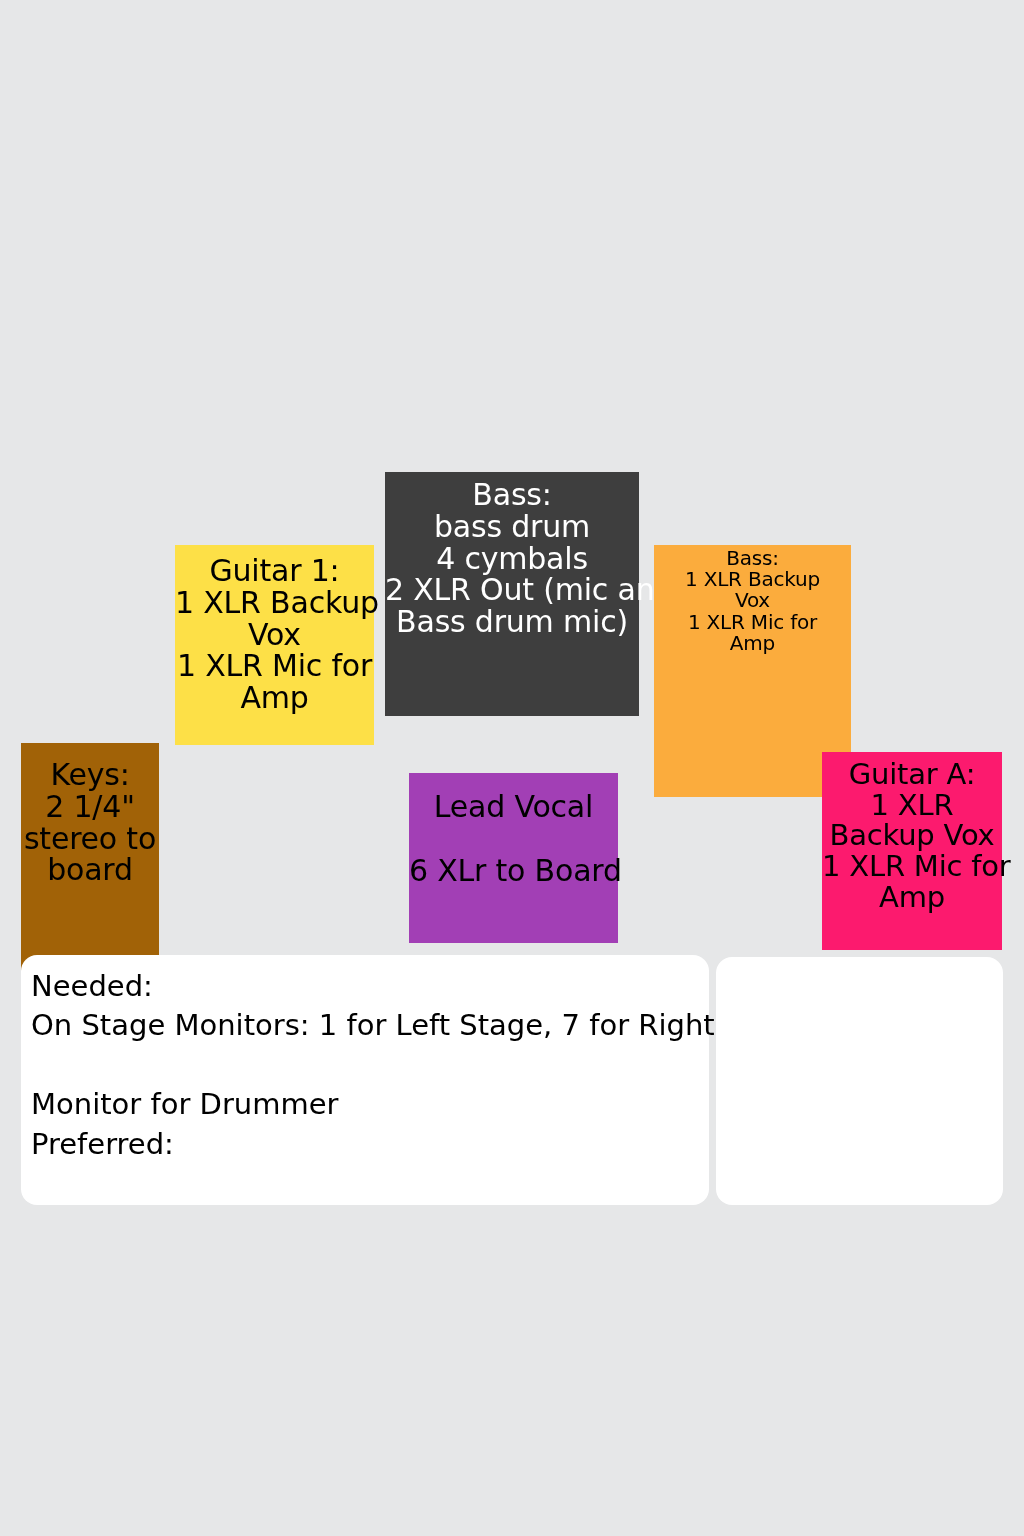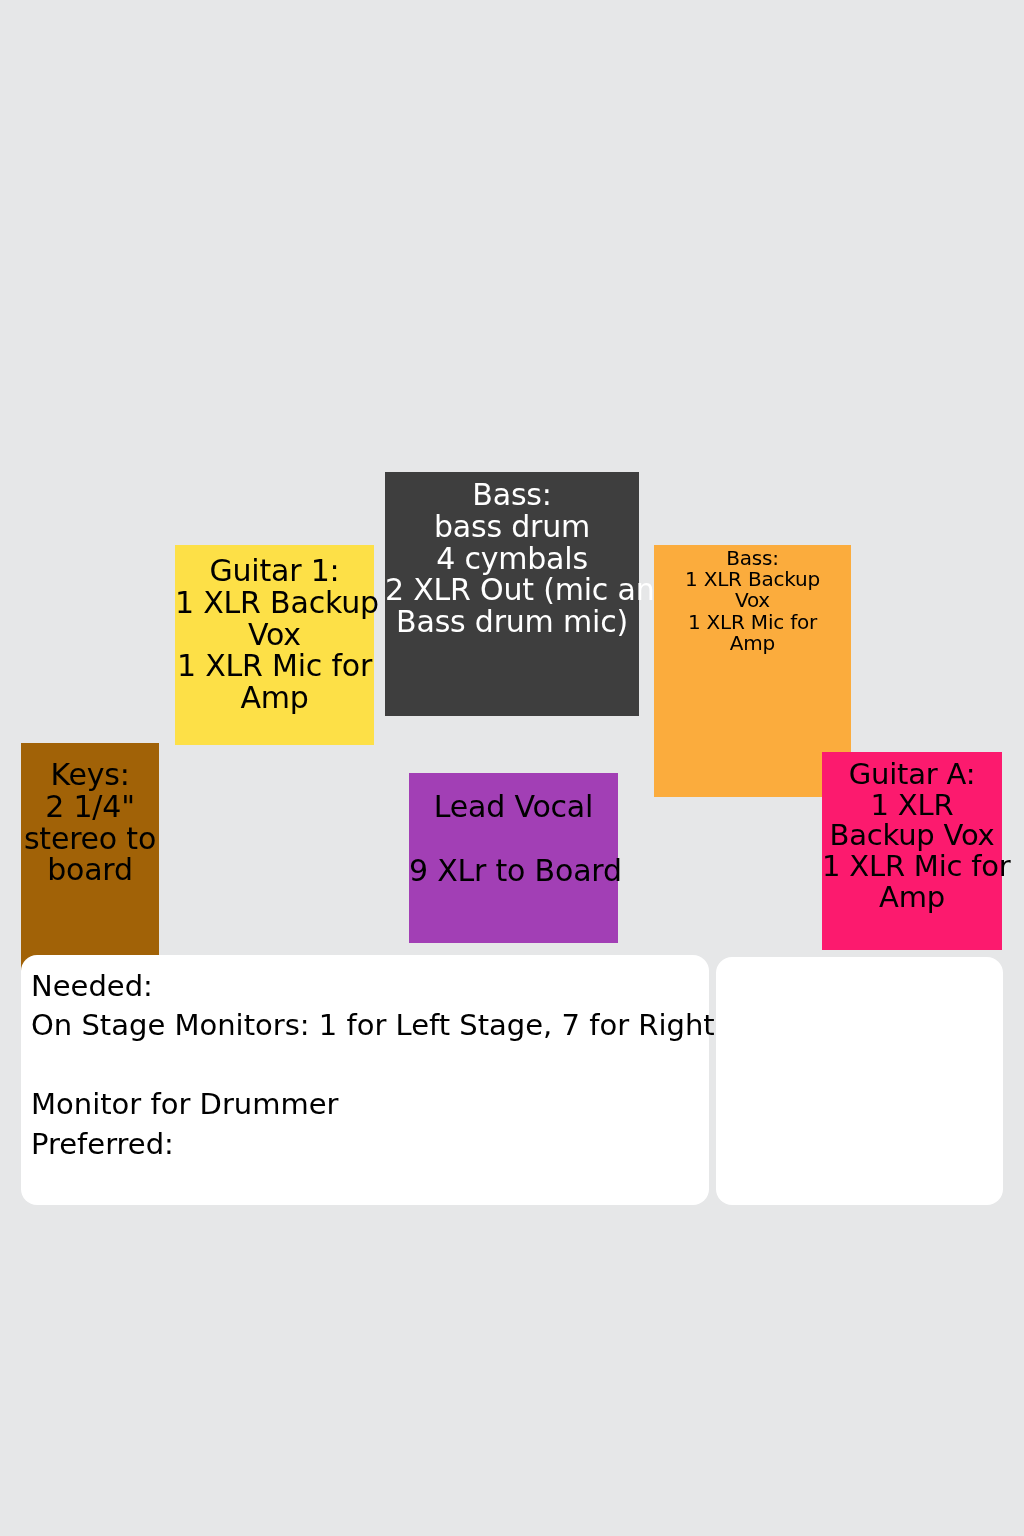--- a/index.html
+++ b/index.html
@@ -149,21 +149,21 @@
     <span class="line">Guitar A:</span>
     <span class="line">1 XLR</span>
     <span class="line">Backup Vox</span>
     <span class="line">1 XLR Mic for</span>
     <span class="line">Amp</span>
   </div>
 
   <div class="plot-box" id="box-lead-vocal">
     <span class="line">Lead Vocal</span>
     <span class="line blank">&nbsp;</span>
-    <span class="line">9 XLr to Board</span>
+    <span class="line">6 XLr to Board</span>
   </div>
 
   <div class="note-panel" id="panel-needs">
     <span class="line">Needed:</span>
     <span class="line">On Stage Monitors: 1 for Left Stage, 7 for Right</span>
     <span class="line blank">&nbsp;</span>
     <span class="line">Monitor for Drummer</span>
     <span class="line">Preferred:</span>
   </div>
 

